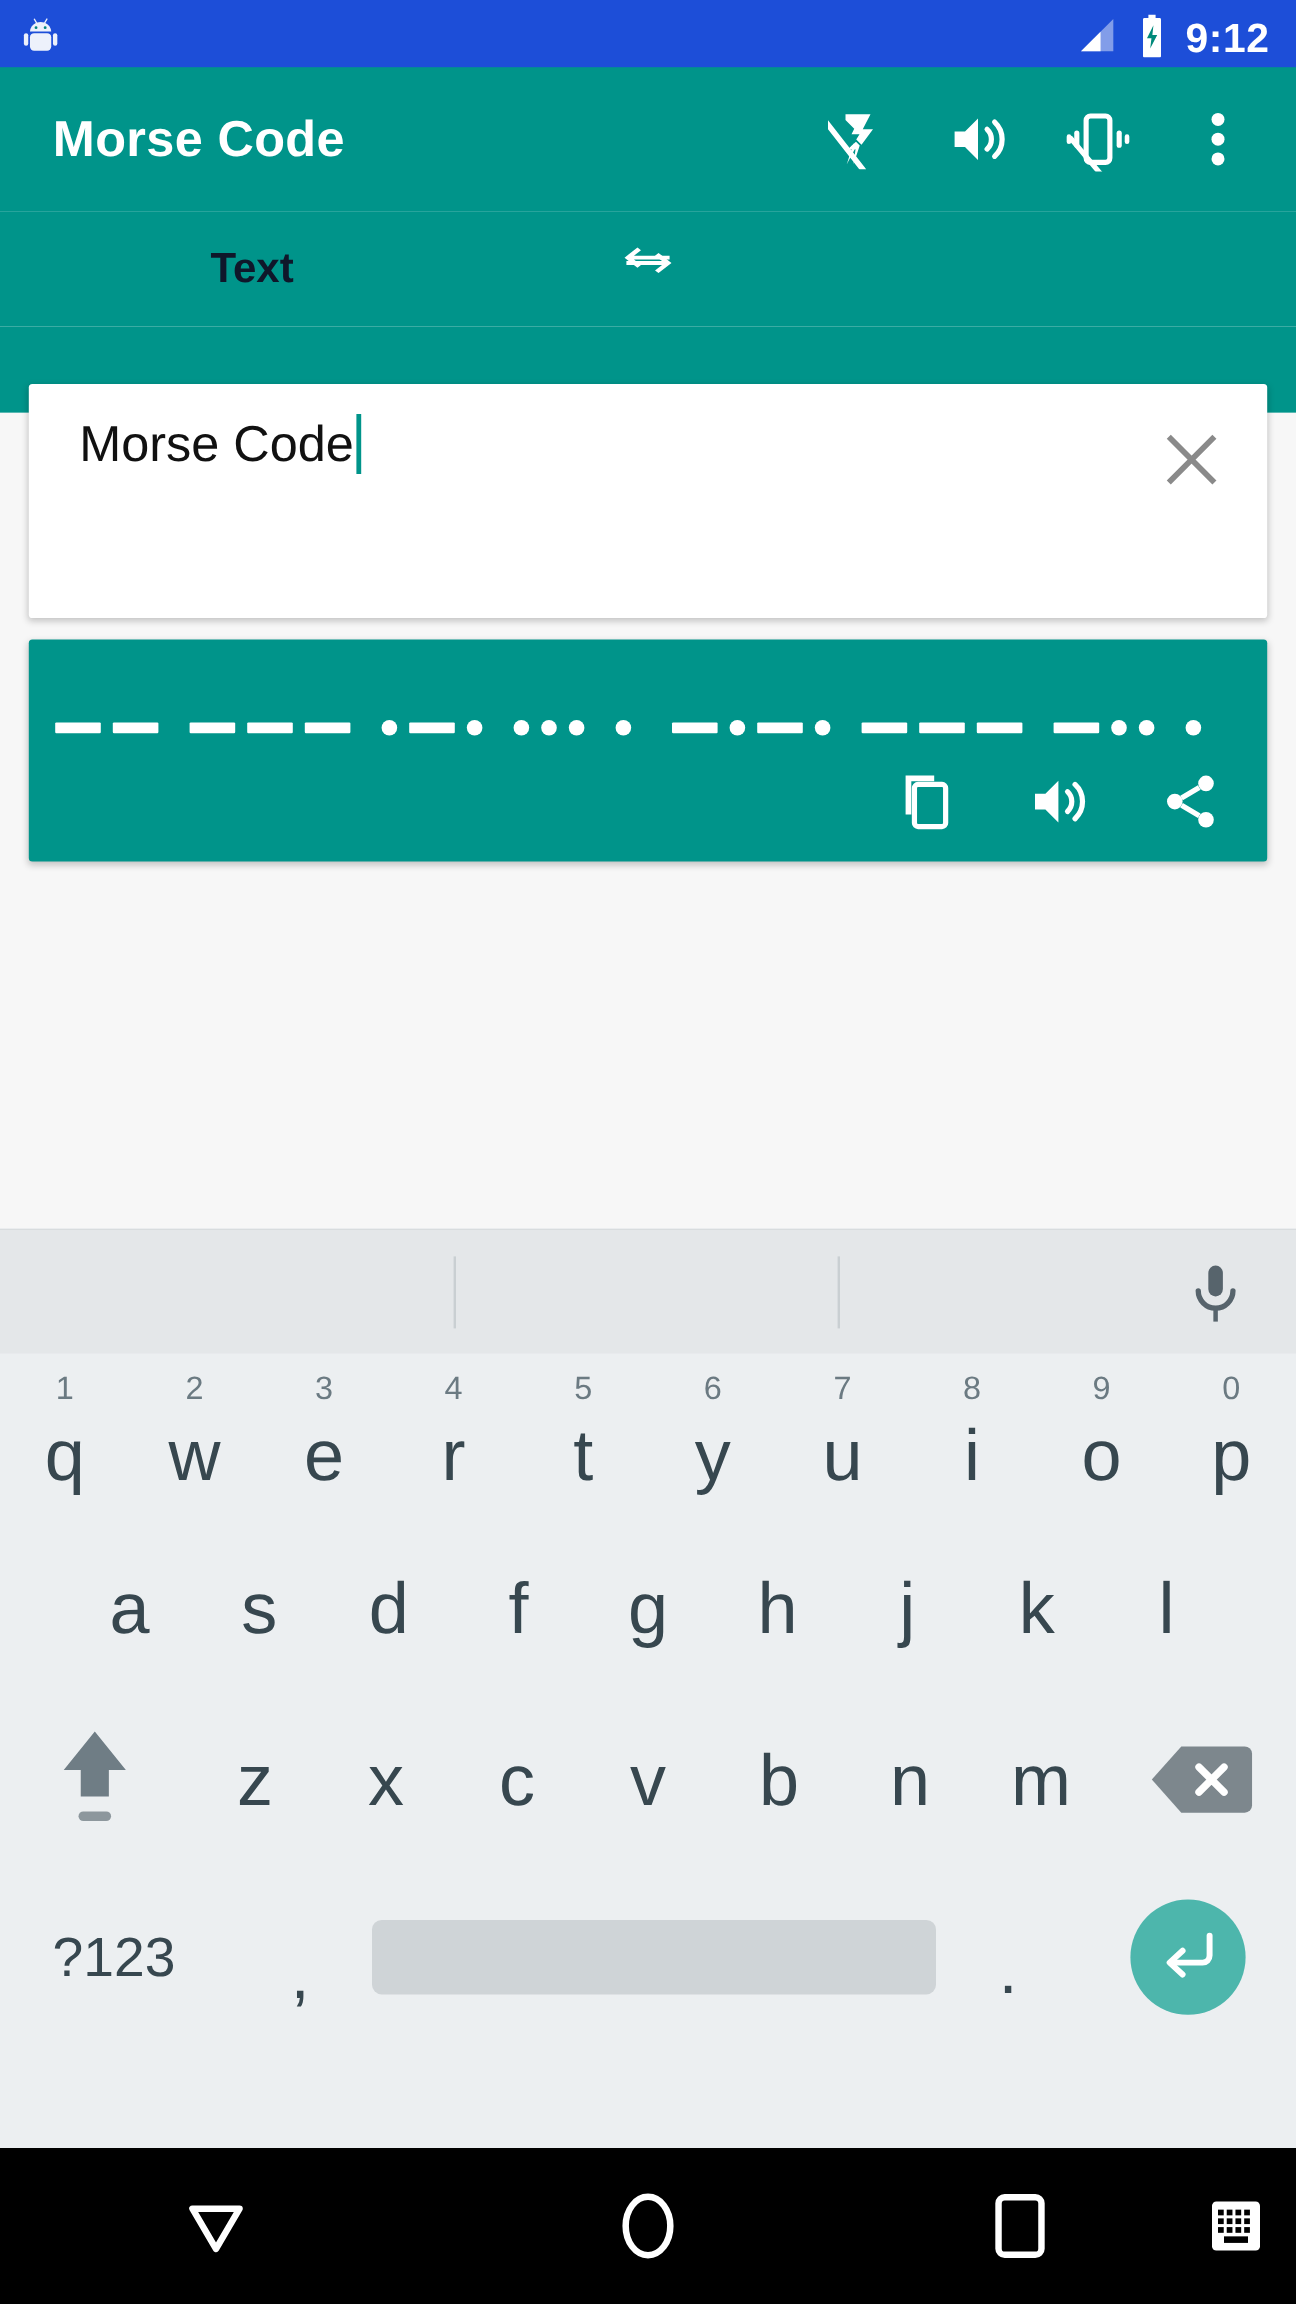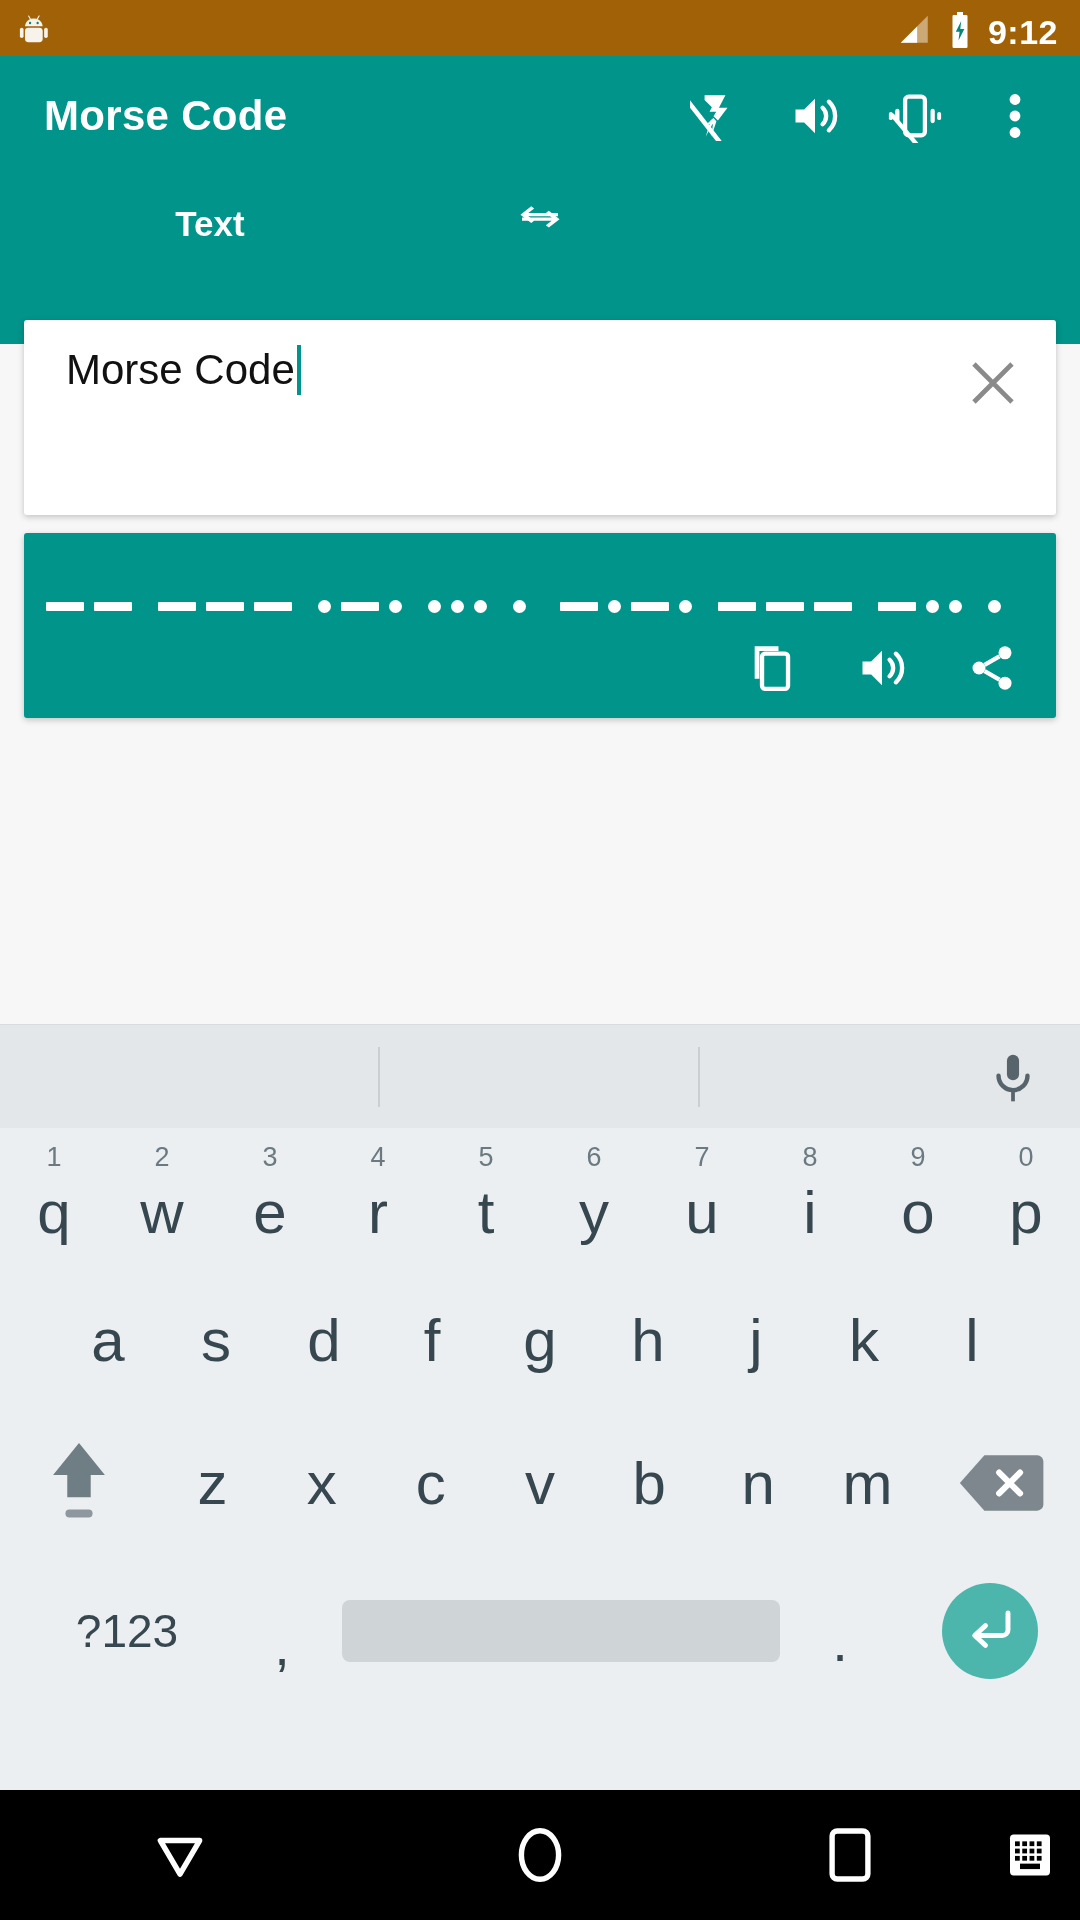--- a/index.html
+++ b/index.html
@@ -7,21 +7,21 @@
     width:1080px; height:1920px;
     background:#ffffff;
     font-family:"Liberation Sans", sans-serif;
     overflow:hidden;
   }
   #screen { position:relative; width:1080px; height:1920px; background:#fafafa; }
 
   
   .status-bar{
     position:absolute; top:0; left:0; width:1080px; height:64px;
-    background:#a16207; display:flex; align-items:center;
+    background:#1d4ed8; display:flex; align-items:center;
     padding:0 22px 0 18px;
   }
   .status-left{ display:flex; align-items:center; gap:10px; }
   .status-right{ margin-left:auto; display:flex; align-items:center; gap:14px; }
   .status-time{ color:#ffffff; font-size:34px; font-weight:700; letter-spacing:0.5px; }
 
   
   .app-bar{
     position:absolute; top:56px; left:0; width:1080px; height:120px;
     background:#00948a; display:flex; align-items:center; padding:0 24px 0 44px;
@@ -29,21 +29,21 @@
   .app-title{ color:#fff; font-size:42px; font-weight:700; letter-spacing:0.3px; }
   .app-actions{ margin-left:auto; display:flex; align-items:center; gap:46px; padding-right:14px;}
   .act{ display:flex; align-items:center; justify-content:center; width:54px; height:54px; }
 
   
   .tab-row{
     position:absolute; top:176px; left:0; width:1080px; height:96px;
     background:#00948a; display:flex; align-items:center;
   }
   .tab{
-    color:#ffffff; font-size:35px; font-weight:700; text-align:center;
+    color:#0f172a; font-size:35px; font-weight:700; text-align:center;
   }
   .tab-text{ width:420px; }
   .tab-morse{ width:420px; }
   .tab-swap{ width:240px; display:flex; align-items:center; justify-content:center; }
 
   
   .teal-backdrop{
     position:absolute; top:272px; left:0; width:1080px; height:72px; background:#00948a;
   }
   .page-bg{
@@ -110,21 +110,21 @@
   .sd1{ left:378px; }
   .sd2{ left:698px; }
   .mic-key{ position:absolute; right:36px; top:22px; width:62px; height:62px;
             display:flex; align-items:center; justify-content:center; }
 
   .kb-rows{ padding-top:8px; }
   .krow{ display:flex; width:1080px; position:relative; }
   .krow1{ height:136px; }
   .krow2{ height:136px; }
   .krow3{ height:150px; }
-  .krow4{ height:146px;padding-left:32px; }
+  .krow4{ height:146px; }
 
   .key{
     flex:1; position:relative; display:flex; align-items:center; justify-content:center;
     color:#37474f; font-size:60px; font-family:"Liberation Sans", sans-serif;
     font-weight:400;
   }
   .key .num{
     position:absolute; top:6px; font-size:27px; color:#6b7a82; font-weight:400;
   }
   .key .ltr{ margin-top:16px; }

